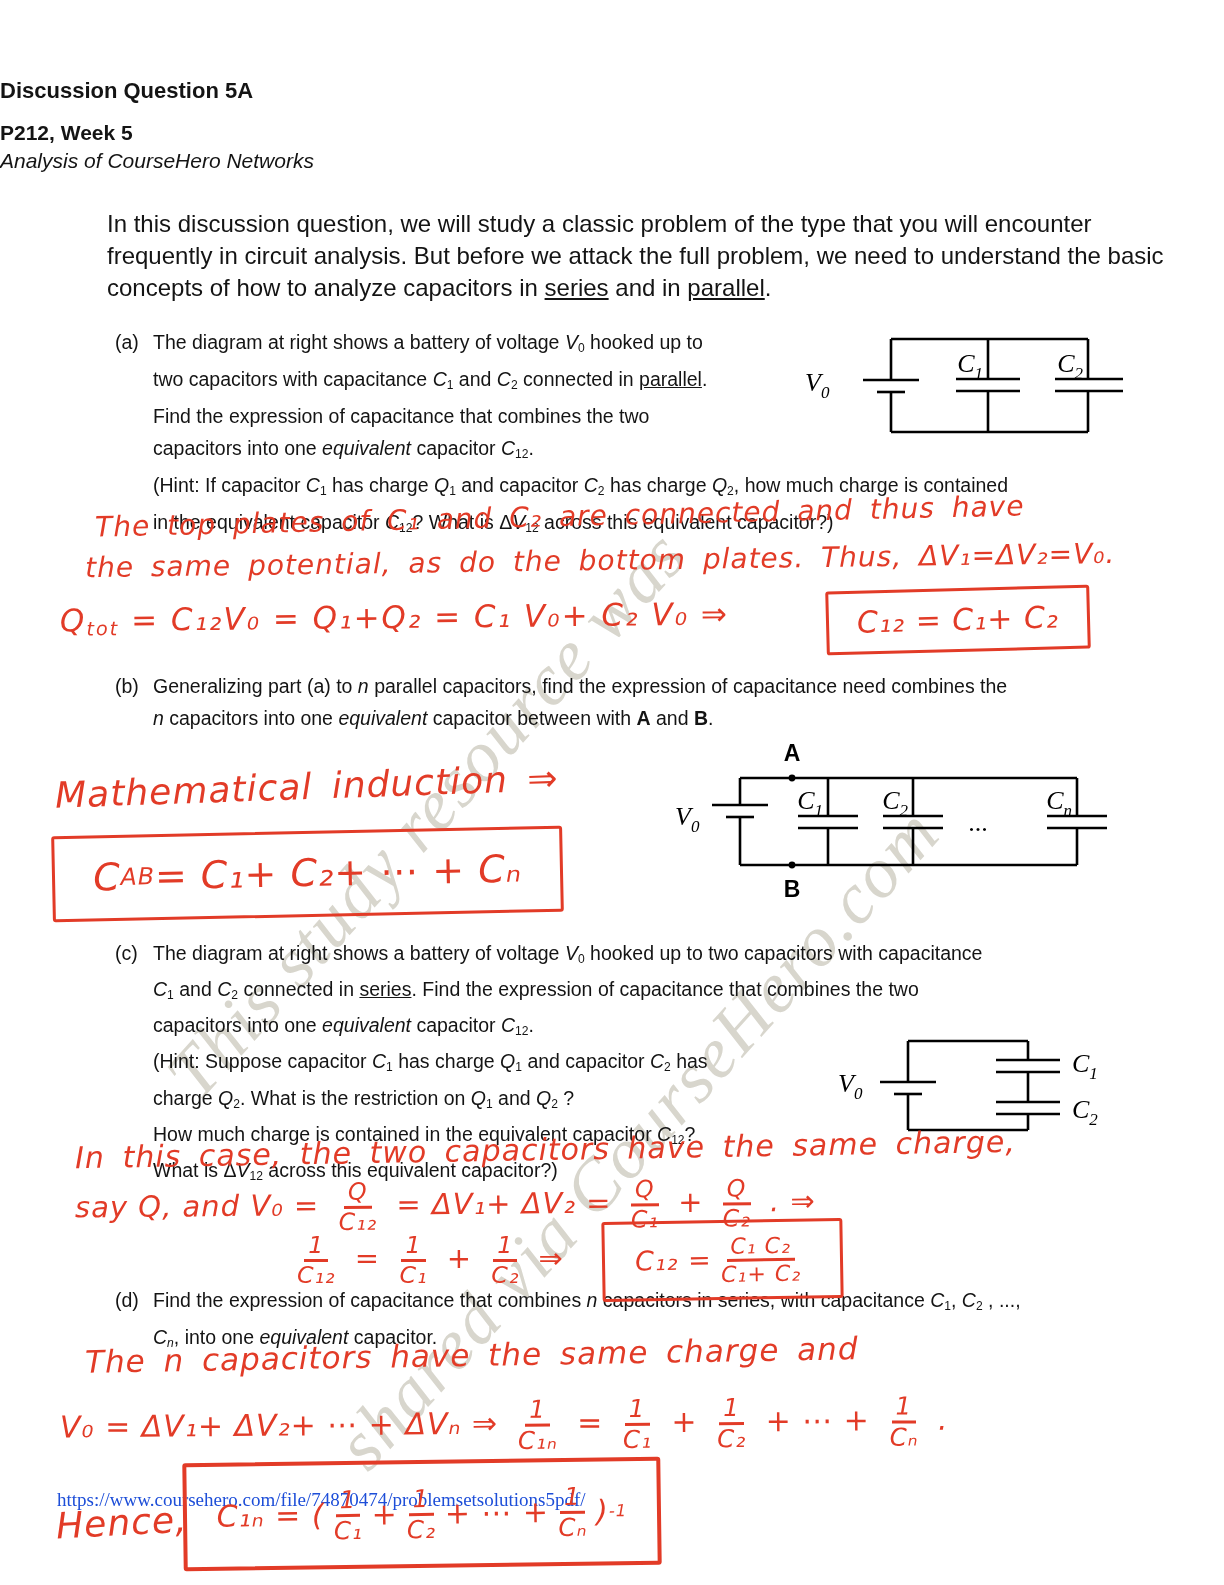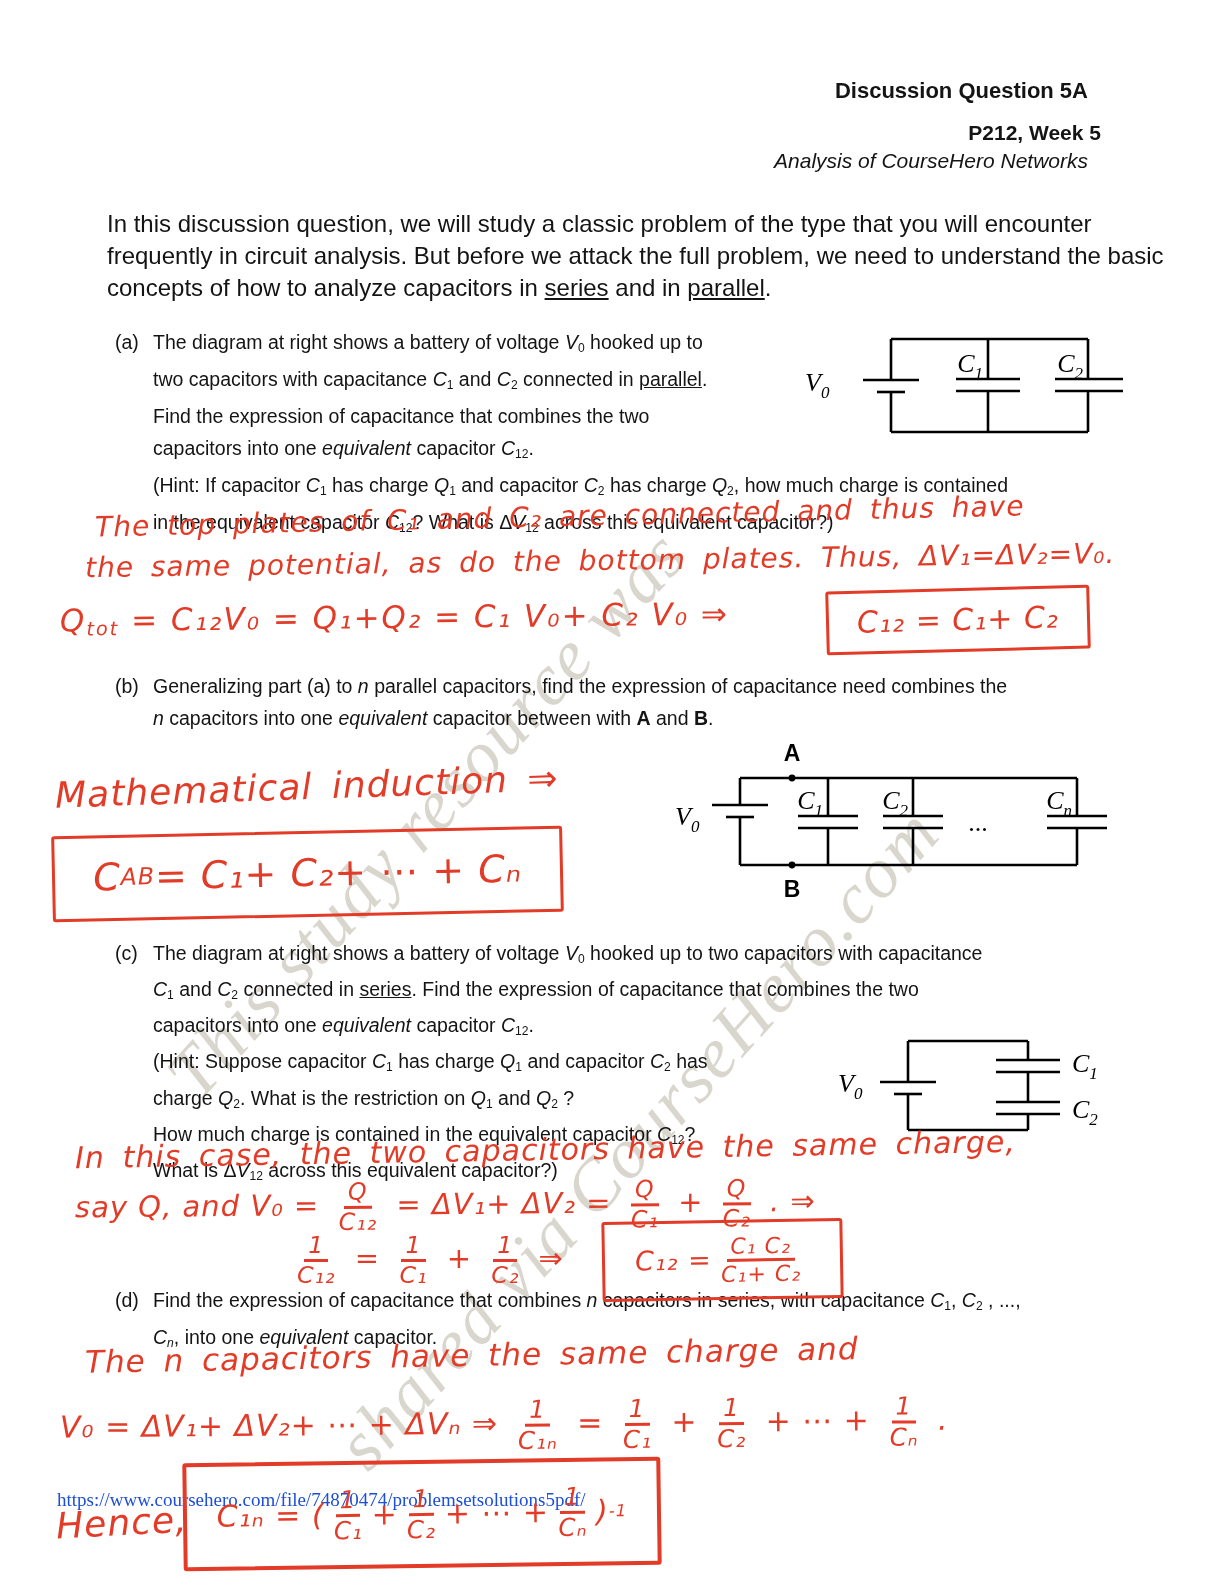--- a/index.html
+++ b/index.html
@@ -22,23 +22,23 @@
     color:var(--watermark_color,#d8d6cd);
     white-space:nowrap;
     transform-origin:0 0;
     z-index:0;
     user-select:none;
   }
   .wm1{left:150px;top:1060px;transform:rotate(-48deg);}
   .wm2{left:320px;top:1430px;transform:rotate(-48deg);}
   
   .doc{position:relative;z-index:1;}
-  .center{position:absolute;left:0;width:1088px;text-align:right;}
+  .center{position:absolute;left:0;width:1088px;text-align:left;}
   .doc-title{top:78px;font-size:22px;font-weight:bold;}
-  .course-line{top:121px;font-size:21px;font-weight:bold;margin-left:13px;}
+  .course-line{top:121px;font-size:21px;font-weight:bold;}
   .topic-line{top:149px;font-size:21px;font-style:italic;}
   .para{position:absolute;font-size:24px;white-space:nowrap;}
   .intro{left:107px;top:208px;line-height:32px;}
   .item{position:absolute;padding-left:38px;}
   .item-label{position:absolute;left:0;top:0;}
   .part-a{left:115px;top:327px;font-size:19.5px;line-height:31.5px;white-space:nowrap;}
   .part-b{left:115px;top:670px;font-size:19.5px;line-height:32px;white-space:nowrap;}
   .part-c{left:115px;top:938px;font-size:19.5px;line-height:30.5px;white-space:nowrap;}
   .part-d{left:115px;top:1285px;font-size:19.5px;line-height:31px;white-space:nowrap;}
   .seg-i{font-style:italic;}

